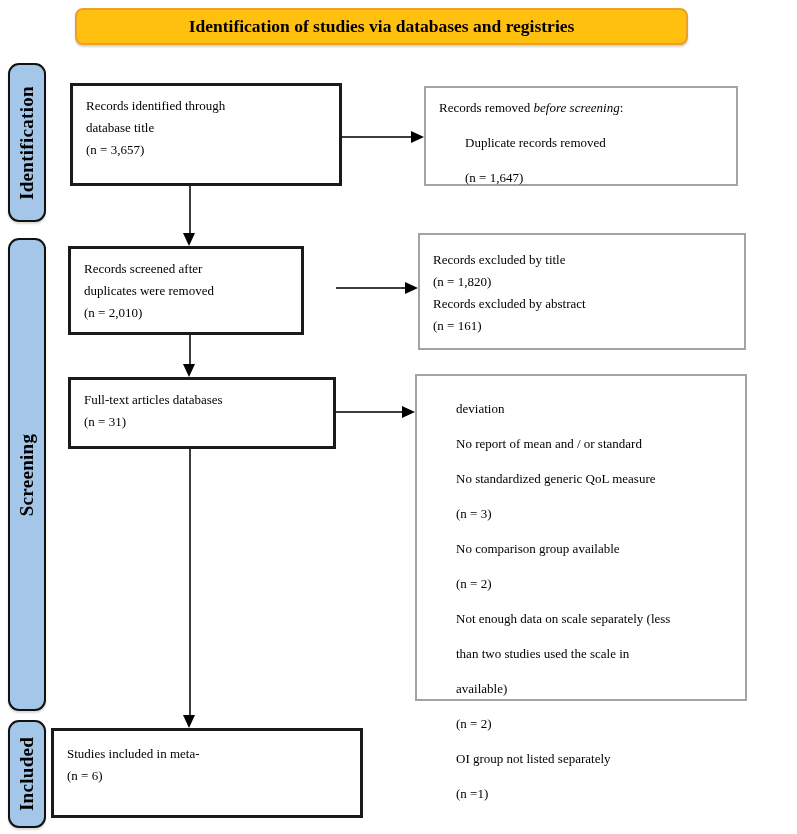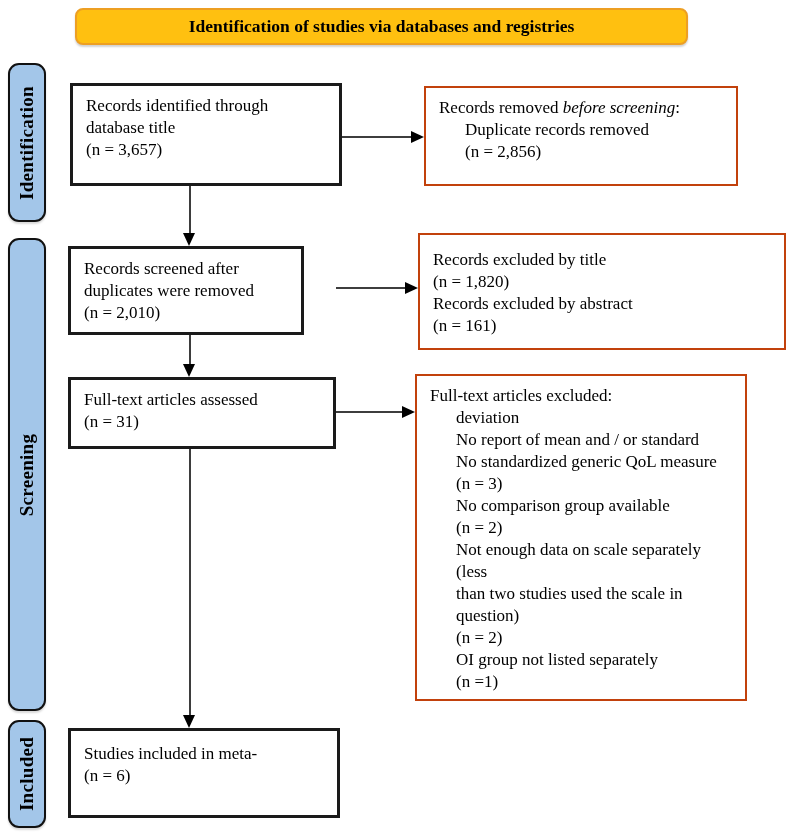--- a/index.html
+++ b/index.html
@@ -48,35 +48,35 @@
   }
   .bar-identification { top: 63px;  height: 159px; }
   .bar-screening      { top: 238px; height: 473px; }
   .bar-included       { top: 720px; height: 108px; }
 
   
   .flow-box {
     position: absolute;
     background: #ffffff;
     box-sizing: border-box;
-    font-size: 17px;
+    font-size: 13px;
     line-height: 22px;
     padding: 9px 10px 6px 13px;
   }
   .thick { border: 3px solid #1a1a1a; }
-  .thin  { border: 2px solid #c2410c; }
-  .flow-box .line.indent { padding-left: 26px; }
+  .thin  { border: 2px solid #a3a3a3; }
+  .flow-box .line.indent { padding-left: 26px; margin-top: 13px; }
 
   .box-identified        { left: 70px;  top: 83px;  width: 272px; height: 103px; }
   .box-removed           { left: 424px; top: 86px;  width: 314px; height: 100px; }
   .box-screened          { left: 68px;  top: 246px; width: 236px; height: 89px;  }
-  .box-excluded-title    { left: 418px; top: 233px; width: 368px; height: 117px; padding-top: 14px; }
+  .box-excluded-title    { left: 418px; top: 233px; width: 328px; height: 117px; padding-top: 14px; }
   .box-fulltext          { left: 68px;  top: 377px; width: 268px; height: 72px;  }
   .box-fulltext-excluded { left: 415px; top: 374px; width: 332px; height: 327px; }
-  .box-included          { left: 68px;  top: 728px; width: 272px; height: 90px;  padding-top: 12px; }
+  .box-included          { left: 51px;  top: 728px; width: 312px; height: 90px;  padding-top: 12px; }
 
   
   .arrow { position: absolute; }
   .arrow .shaft-h { position: absolute; left: 0; top: 0; height: 1.5px; background: #3d3d3d; }
   .arrow .shaft-v { position: absolute; left: 0; top: 0; width: 1.5px; background: #3d3d3d; }
   .arrow .head-right {
     position: absolute; width: 0; height: 0;
     border-left: 13px solid #000000;
     border-top: 6px solid transparent;
     border-bottom: 6px solid transparent;
@@ -109,52 +109,51 @@
 
   <div class="flow-box thick box-identified">
       <div class="line"><span>Records identified through</span></div>
       <div class="line"><span>database title</span></div>
       <div class="line"><span>(n = 3,657)</span></div>
     </div>
 
   <div class="flow-box thin box-removed">
       <div class="line"><span>Records removed </span><span style="font-style: italic;">before screening</span><span>:</span></div>
       <div class="line indent"><span>Duplicate records removed</span></div>
-      <div class="line indent"><span>(n = 2,856)</span></div>
+      <div class="line indent"><span>(n = 1,647)</span></div>
     </div>
 
   <div class="flow-box thick box-screened">
       <div class="line"><span>Records screened after</span></div>
       <div class="line"><span>duplicates were removed</span></div>
       <div class="line"><span>(n = 2,010)</span></div>
     </div>
 
   <div class="flow-box thin box-excluded-title">
       <div class="line"><span>Records excluded by title</span></div>
       <div class="line"><span>(n = 1,820)</span></div>
       <div class="line"><span>Records excluded by abstract</span></div>
       <div class="line"><span>(n = 161)</span></div>
     </div>
 
   <div class="flow-box thick box-fulltext">
-      <div class="line"><span>Full-text articles assessed</span></div>
+      <div class="line"><span>Full-text articles databases</span></div>
       <div class="line"><span>(n = 31)</span></div>
     </div>
 
   <div class="flow-box thin box-fulltext-excluded">
-      <div class="line"><span>Full-text articles excluded:</span></div>
       <div class="line indent"><span>deviation</span></div>
       <div class="line indent"><span>No report of mean and / or standard</span></div>
       <div class="line indent"><span>No standardized generic QoL measure</span></div>
       <div class="line indent"><span>(n = 3)</span></div>
       <div class="line indent"><span>No comparison group available</span></div>
       <div class="line indent"><span>(n = 2)</span></div>
       <div class="line indent"><span>Not enough data on scale separately (less</span></div>
       <div class="line indent"><span>than two studies used the scale in</span></div>
-      <div class="line indent"><span>question)</span></div>
+      <div class="line indent"><span>available)</span></div>
       <div class="line indent"><span>(n = 2)</span></div>
       <div class="line indent"><span>OI group not listed separately</span></div>
       <div class="line indent"><span>(n =1)</span></div>
     </div>
 
   <div class="flow-box thick box-included">
       <div class="line"><span>Studies included in meta-</span></div>
       <div class="line"><span>(n = 6)</span></div>
     </div>
 

